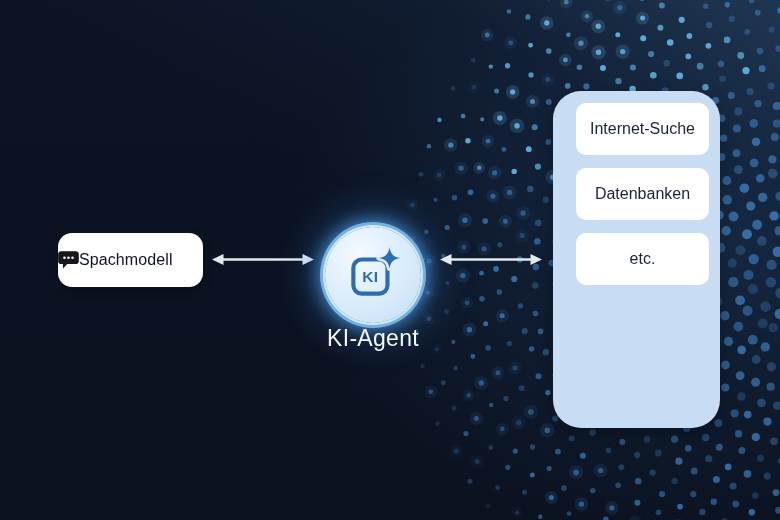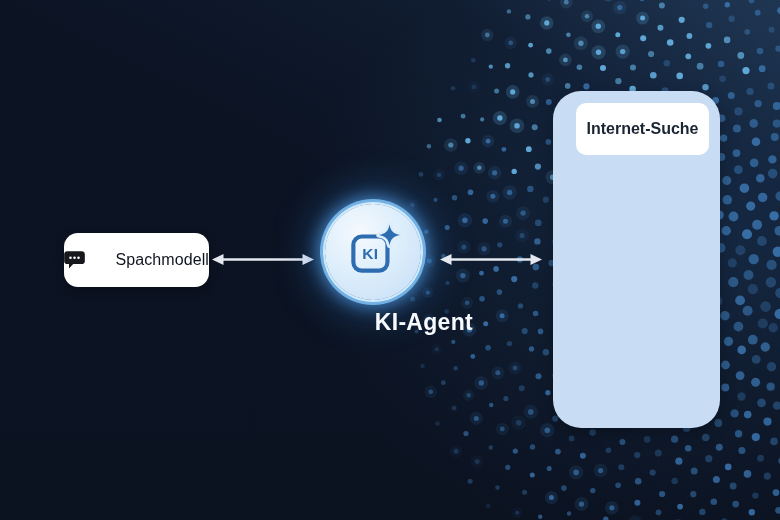--- a/index.html
+++ b/index.html
@@ -24,67 +24,66 @@
       linear-gradient(208deg, rgba(74,128,182,.30) 0%, rgba(42,82,130,.12) 20%, rgba(12,20,36,0) 44%),
       linear-gradient(180deg, var(--bg-base), #0b1220);
   }
   .bg-svg{position:absolute;left:0;top:0;width:780px;height:520px;z-index:0;}
   .node{position:absolute;z-index:2;}
 
   
   .model-box{
     left:58px;top:233px;width:145px;height:54px;
     background:var(--card-bg);border-radius:14px;
-    display:flex;align-items:center;justify-content:space-between;
+    display:flex;align-items:center;justify-content:flex-start;
     box-shadow:0 3px 10px rgba(0,0,0,.30);
-    margin-left:6px;
   }
   .model-box .label{font-size:16px;font-weight:500;color:#10151f;letter-spacing:.1px;}
   .bubble-svg{width:21px;height:20px;flex:0 0 auto;}
 
   
   .arrow{left:212px;top:251px;width:102px;height:17px;}
   .arrow.right{left:440px;}
   .arrow svg{width:100%;height:100%;display:block;}
   .arrow line{stroke:var(--arrow);stroke-width:2.6;}
   .arrow polygon{fill:var(--arrow);}
 
   
   .agent-circle{
-    left:325px;top:204px;width:96px;height:96px;border-radius:50%;
+    left:325px;top:227px;width:96px;height:96px;border-radius:50%;
     background:radial-gradient(circle at 36% 30%, #f4f9fe 0%, #ddeefb 46%, #c4ddf6 100%);
     box-shadow:
       0 0 0 2px rgba(214,238,253,.95),
       0 0 0 5px rgba(132,196,246,.80),
       0 0 16px 7px rgba(84,163,236,.70),
       0 0 38px 16px rgba(58,138,220,.32);
     display:flex;align-items:center;justify-content:center;
   }
   .ki-svg{width:62px;height:62px;}
   .ki-stroke{fill:none;stroke:var(--accent);stroke-width:4;}
   .ki-fill{fill:var(--accent);}
   .sparkle-halo{fill:none;stroke:#ddeefb;stroke-width:5;stroke-linejoin:round;}
   .ki-mono{font-family:"Liberation Sans", sans-serif;font-weight:bold;font-size:15px;letter-spacing:.5px;fill:var(--accent);}
 
   .agent-label{
-    left:273px;top:309px;width:200px;text-align:right;
-    font-size:23px;font-weight:bold;color:var(--agent-label);letter-spacing:.3px;
+    left:273px;top:325px;width:200px;text-align:center;
+    font-size:23px;font-weight:normal;color:var(--agent-label);letter-spacing:.3px;
   }
 
   
   .panel{
     left:553px;top:91px;width:167px;height:337px;
     background:var(--panel-bg);border-radius:28px;
     padding:12px 11px;display:flex;flex-direction:column;gap:13px;
     box-shadow:0 5px 16px rgba(0,0,0,.28);
   }
   .tool-item{
     height:52px;flex:0 0 52px;background:var(--card-bg);border-radius:10px;
     display:flex;align-items:center;justify-content:center;
-    font-size:16px;font-weight:700;color:var(--card-text);margin-left:12px;
+    font-size:16px;font-weight:400;color:var(--card-text);margin-left:12px;
   }
 </style>
 </head>
 <body>
 
 <svg class="bg-svg" id="dots-svg" viewBox="0 0 780 520">
     <circle cx="780.5" cy="293.0" r="5.3" fill="var(--dot)" opacity="0.42"></circle>
     <circle cx="770.9" cy="282.2" r="5.2" fill="var(--dot)" opacity="0.38"></circle>
     <circle cx="771.6" cy="264.9" r="5.1" fill="var(--dot)" opacity="0.48"></circle>
     <circle cx="777.8" cy="251.7" r="5.2" fill="var(--dot)" opacity="0.79"></circle>
@@ -655,13 +654,19 @@
     <line x1="9" y1="8.5" x2="93" y2="8.5"></line>
     <polygon points="0,8.5 11.5,3 11.5,14"></polygon>
     <polygon points="102,8.5 90.5,3 90.5,14"></polygon>
   </svg>
 </div>
 
 <div class="node panel" id="tool-list">
     <div class="tool-item">
       <span>Internet-Suche</span>
     </div>
+    <div class="tool-item">
+      <span>Datenbanken</span>
+    </div>
+    <div class="tool-item">
+      <span>etc.</span>
+    </div>
   </div>
 
 </body></html>

